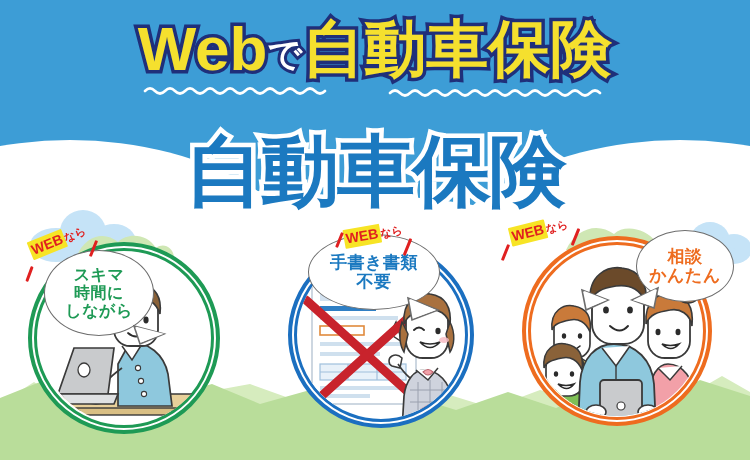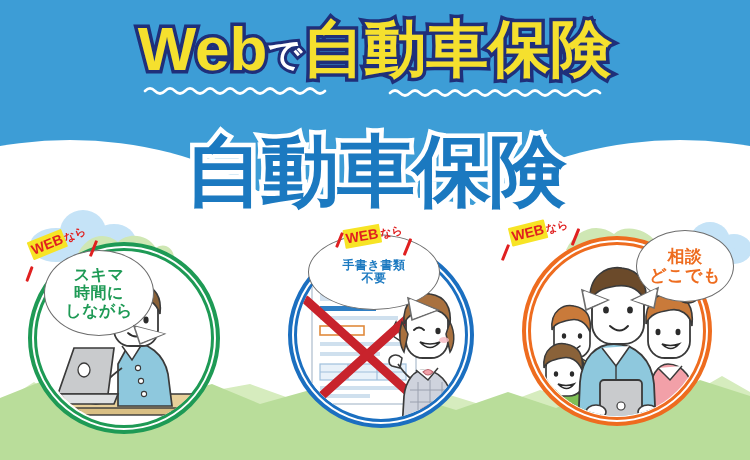--- a/index.html
+++ b/index.html
@@ -289,21 +289,21 @@
           <path d="M172,92 C178,104 176,116 172,122 L168,104 Z" fill="#a9713f" stroke="#3a3a3a" stroke-width="1.5"></path>
           <path d="M136,100 q5,-5 10,0" fill="none" stroke="#2b2b2b" stroke-width="1.9" stroke-linecap="round"></path>
           <ellipse cx="160" cy="101" rx="2.6" ry="3.2" fill="#2b2b2b"></ellipse>
           <path d="M142,112 q10,11 20,0 q-10,4 -20,0 Z" fill="#ffffff" stroke="#2b2b2b" stroke-width="1.7"></path>
           <ellipse cx="166" cy="110" rx="5" ry="3" fill="#f7bcc4" opacity="0.85"></ellipse>
         </g>
       </svg>
     </div>
 
     <div class="bubble" style="left:30px; top:4px; width:132px; height:76px;">
-      <div class="bubble-txt" style="color:#1b79c0; font-size:12px;">手書き書類
+      <div class="bubble-txt" style="color:#1b79c0; font-size:17px;">手書き書類
 不要</div>
     </div>
     <svg class="tail" style="left:126px; top:64px;" width="40" height="30">
       <path d="M4,4 L34,16 L8,26 Z" fill="#ffffff" stroke="#6d6d6d" stroke-width="1.6"></path>
       <path d="M6,6 L29,16 L9,23" fill="#ffffff" stroke="#ffffff" stroke-width="2.4"></path>
     </svg>
 
     <div class="webtag" style="left:66px; top:2px; transform:rotate(-10deg); transform-origin:left center;">
       <span class="hl">WEB</span><span class="nara">なら</span>
     </div>
@@ -368,21 +368,21 @@
       </svg>
     </div>
 
     <svg class="tail" style="left:76px; top:58px;" width="36" height="28">
       <path d="M4,4 L30,14 L8,24 Z" fill="#ffffff" stroke="#6d6d6d" stroke-width="1.6"></path>
       <path d="M6,6 L26,14 L9,21" fill="#ffffff" stroke="#ffffff" stroke-width="2.4"></path>
     </svg>
 
     <div class="bubble" style="left:134px; top:2px; width:98px; height:72px;">
       <div class="bubble-txt" style="color:#ee6c1f; font-size:17px;">相談
-どこでも</div>
+かんたん</div>
     </div>
     <svg class="tail" style="left:124px; top:56px;" width="36" height="28">
       <path d="M32,4 L6,16 L28,24 Z" fill="#ffffff" stroke="#6d6d6d" stroke-width="1.6"></path>
       <path d="M30,6 L10,16 L27,21" fill="#ffffff" stroke="#ffffff" stroke-width="2.4"></path>
     </svg>
 
     <div class="webtag" style="left:8px; top:2px; transform:rotate(-14deg); transform-origin:left center;">
       <span class="hl">WEB</span><span class="nara">なら</span>
     </div>
     <div class="slash" style="left:2px; top:16px; width:3px; height:17px; transform:rotate(22deg);"></div>

